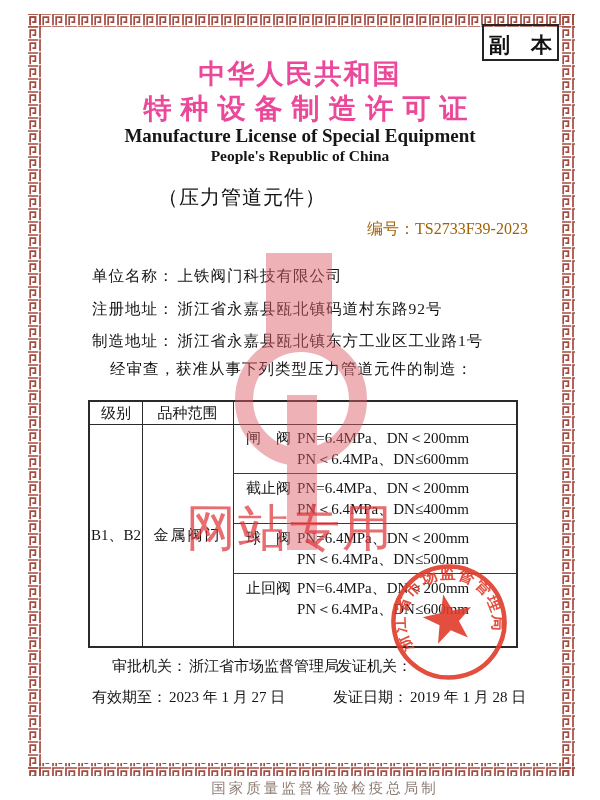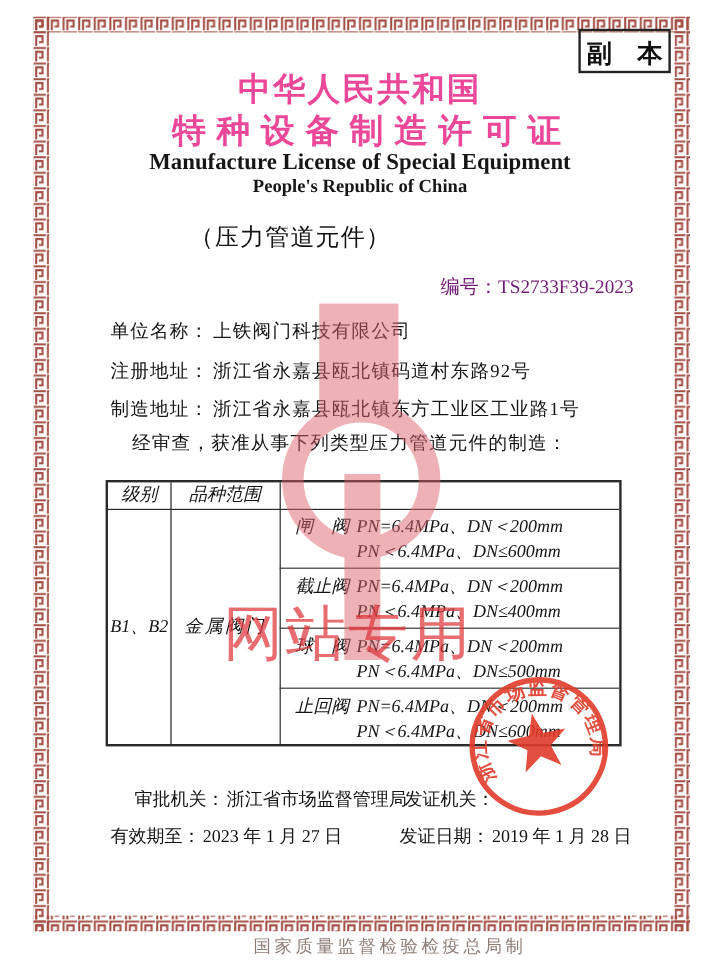--- a/index.html
+++ b/index.html
@@ -11,28 +11,28 @@
             display:flex;align-items:flex-end;justify-content:center;
             font-size:21px;font-weight:bold;color:#111;}
   .title-line{left:0;width:600px;text-align:center;font-weight:bold;color:#ec4899;}
   .t1{top:56px;font-size:27px;letter-spacing:2px;}
   .t2{top:90px;font-size:28px;letter-spacing:9px;padding-left:20px;box-sizing:border-box;}
   .en{left:0;width:600px;text-align:center;font-weight:bold;color:#161616;}
   .en1{top:125px;font-size:19px;}
   .en2{top:147px;font-size:15.5px;}
   .subtitle{left:0;top:184px;width:484px;text-align:center;font-size:20px;
             letter-spacing:1px;color:#121212;}
-  .serial{left:367px;top:229px;font-size:16px;color:#701a75;}
+  .serial{left:367px;top:219px;font-size:16px;color:#a16207;}
   
   .info-row{left:92px;font-size:15.5px;letter-spacing:1px;color:#141414;white-space:nowrap;}
   .ir1{top:266px;}.ir2{top:299px;}.ir3{top:331px;}
   .ivalue{margin-left:3px;}
   .note{left:110px;top:359px;font-size:15.5px;letter-spacing:1px;color:#141414;}
   
-  .lic-table{left:88px;top:400px;width:430px;height:222px;border:2px solid #2a2a2a;box-sizing:border-box;font-style:italic;}
+  .lic-table{left:88px;top:400px;width:430px;height:248px;border:2px solid #2a2a2a;box-sizing:border-box;}
   .th{position:absolute;top:0;height:22px;line-height:22px;text-align:center;font-size:15px;color:#141414;}
   .th1{left:0;width:52px;}.th2{left:52px;width:91px;}.th3{left:143px;width:283px;}
   .hline{position:absolute;left:0;top:22px;width:100%;height:0;border-top:1.5px solid #2a2a2a;}
   .vline{position:absolute;top:0;bottom:0;width:0;border-left:1.5px solid #2a2a2a;}
   .v1{left:52px;}.v2{left:143px;}
   .level-cell,.cat-cell{position:absolute;top:22px;bottom:0;display:flex;align-items:center;
        justify-content:center;font-size:15px;color:#141414;}
   .level-cell{left:0;width:52px;}
   .cat-cell{left:52px;width:91px;letter-spacing:2px;}
   .vrows{position:absolute;left:143px;top:22px;width:283px;bottom:0;}

